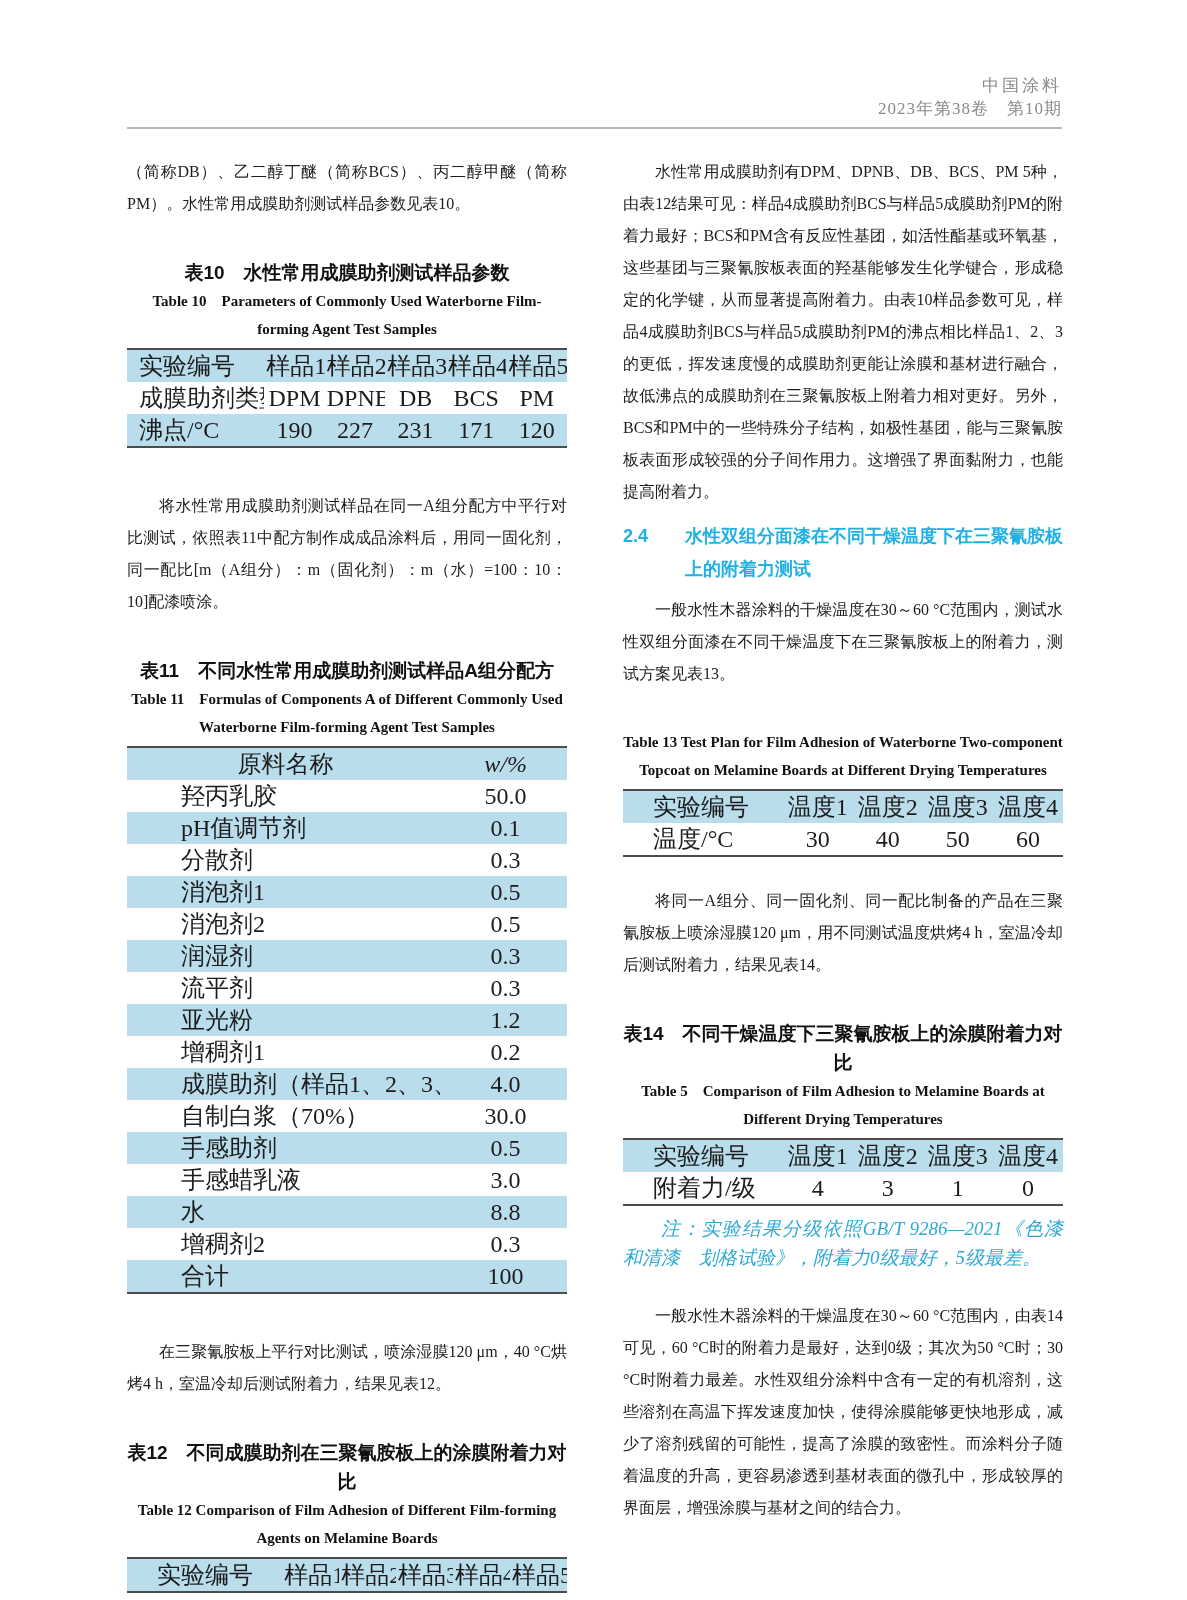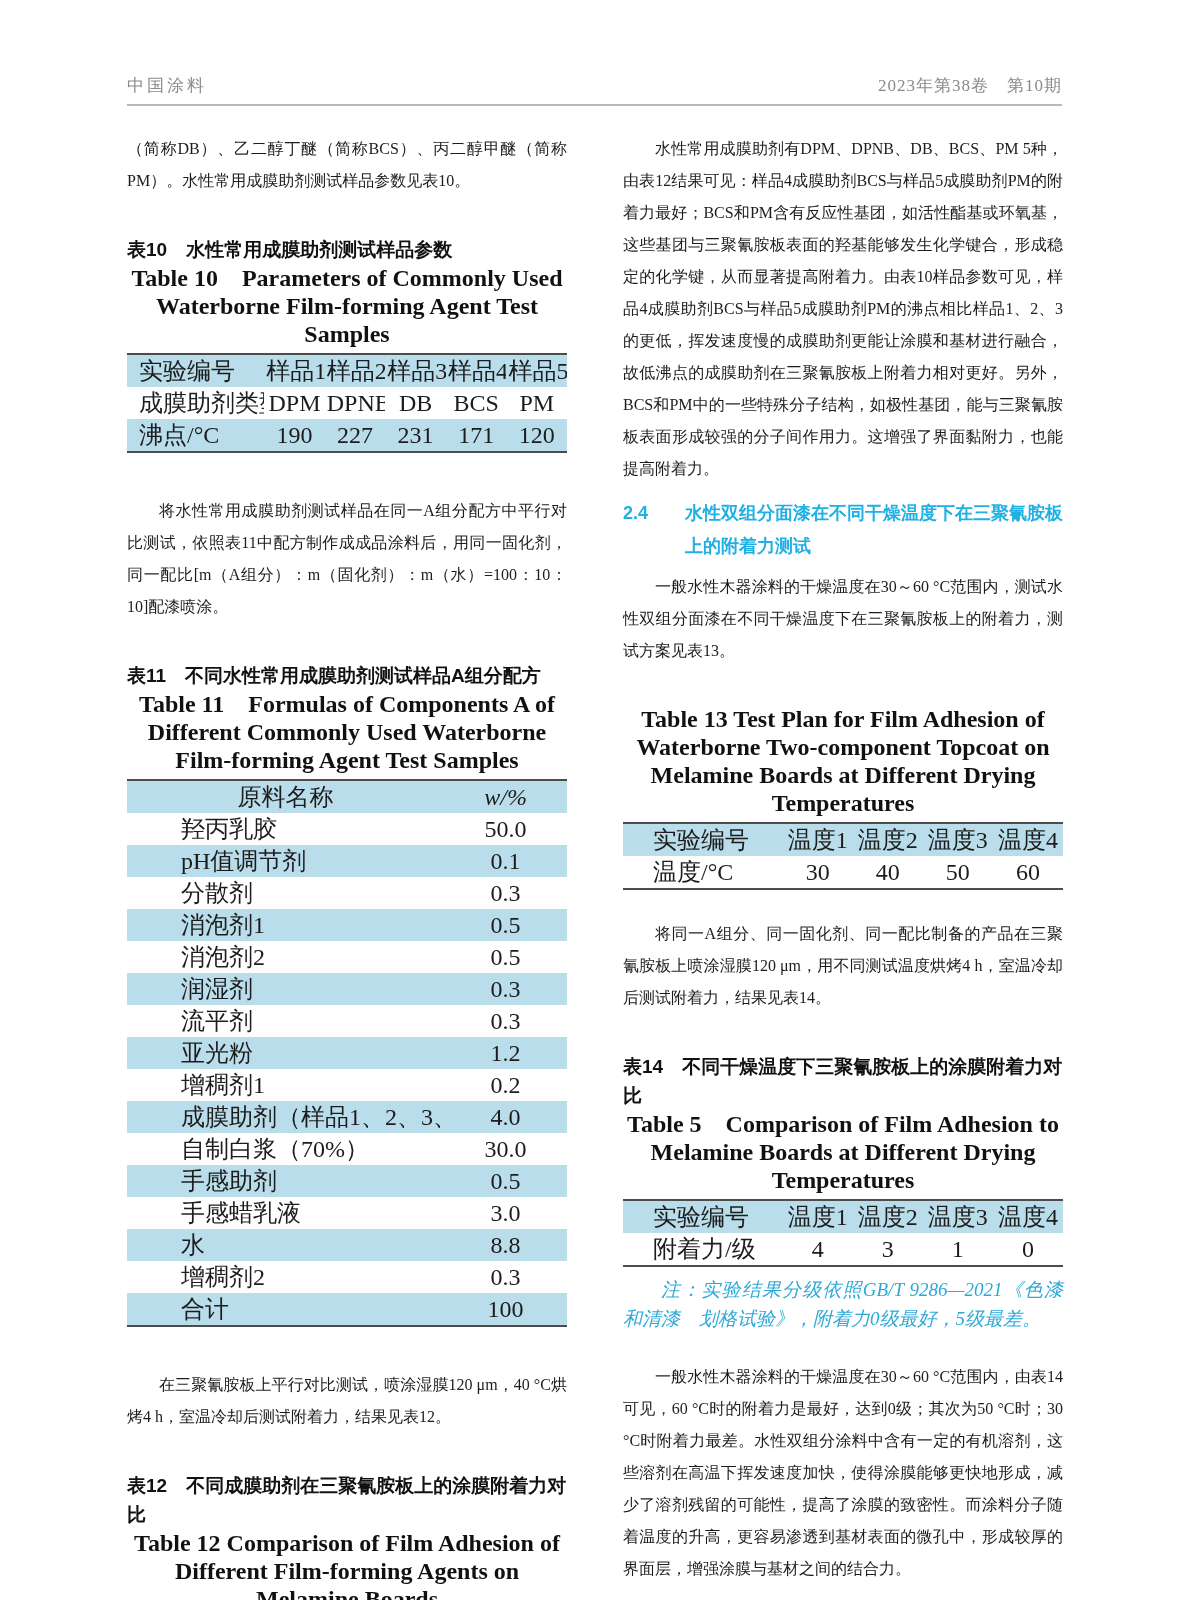--- a/index.html
+++ b/index.html
@@ -10,44 +10,44 @@
   }
   .page{
     box-sizing:border-box;width:1187px;height:1600px;
     padding:74px 125px 0 127px;
     display:flex;flex-direction:column;overflow:hidden;
   }
   
   .page-header{
     display:flex;justify-content:space-between;align-items:flex-end;
     border-bottom:2px solid #b9b9b9;padding-bottom:7px;
-    color:var(--header-gray,#8a8a8a);font-size:17px;
+    color:var(--header-gray,#8a8a8a);font-size:17px;flex-direction:column;
   }
   .page-header .journal{letter-spacing:3px;}
   .page-header .issue{letter-spacing:1px;}
   
   .columns{display:flex;gap:56px;margin-top:27px;}
   .col{width:440px;flex:0 0 440px;}
   
   .body-para{
     margin:0;font-size:16px;line-height:32px;
     text-align:justify;text-indent:2em;
   }
   .no-indent{text-indent:0;}
   .mt-lg{margin-top:42px;}
   .mt-md{margin-top:28px;}
   
   .table-block{margin-top:38px;}
   .tbl-title-zh{
     font-family:"Liberation Sans","DejaVu Sans",sans-serif;
-    font-weight:bold;font-size:19px;line-height:29px;
+    font-weight:bold;font-size:19px;line-height:29px;text-align:center;
     color:#111;
   }
   .tbl-title-en{
-    font-weight:bold;font-size:24px;line-height:28px;text-align:center;
+    font-weight:bold;font-size:15px;line-height:28px;text-align:center;
     font-family:"Liberation Serif","DejaVu Serif",serif;color:#111;
   }
   table.data-table{
     width:100%;border-collapse:collapse;table-layout:fixed;
     border-top:2px solid #4c4c4c;border-bottom:2px solid #4c4c4c;
     font-size:24px;margin-top:5px;
   }
   .data-table th,.data-table td{
     font-weight:normal;height:28px;padding:0 2px;text-align:center;
     overflow:hidden;white-space:nowrap;

